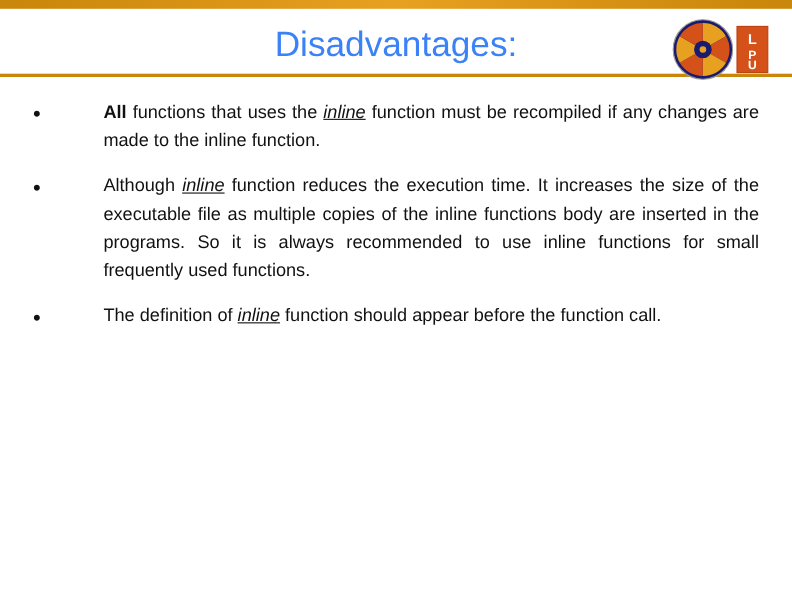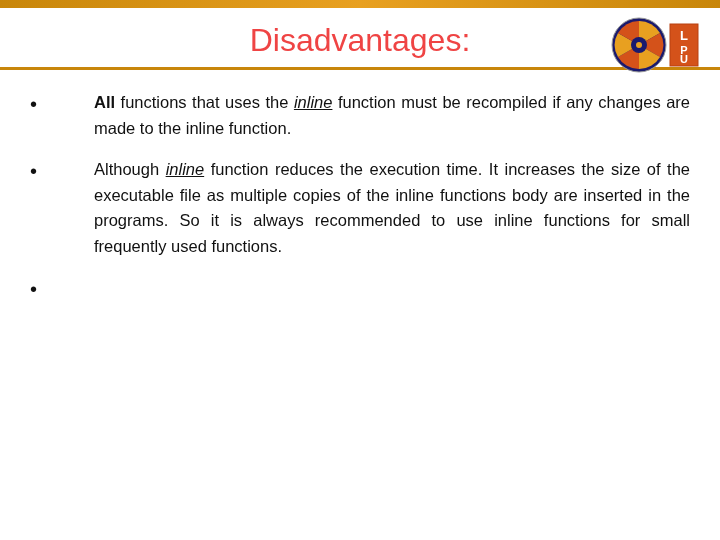--- a/index.html
+++ b/index.html
@@ -26,21 +26,21 @@
       display: flex;
       justify-content: center;
       align-items: center;
       padding: 14px 20px 8px 20px;
       position: relative;
     }
 
     .title {
       font-size: 32px;
       font-weight: normal;
-      color: #ef4444;
+      color: #3b82f6;
       text-align: center;
       font-family: Arial, sans-serif;
     }
 
     .logo-container {
       position: absolute;
       right: 20px;
       top: 8px;
       display: flex;
       align-items: center;
@@ -129,15 +129,18 @@
 
   <div class="bullet-item">
     <span class="bullet-dot">•</span>
     <span class="bullet-text">
       Although <span class="inline-underline">inline</span> function reduces the execution time. It increases the size of the executable file as multiple copies of the inline functions body are inserted in the programs. So it is always recommended to use inline functions for small frequently used functions.
     </span>
   </div>
 
   <div class="bullet-item">
     <span class="bullet-dot">•</span>
+    <span class="bullet-text">
+      The definition of <span class="inline-underline">inline</span> function should appear before the function call.
+    </span>
   </div>
 
 </div>
 
 </body></html>

